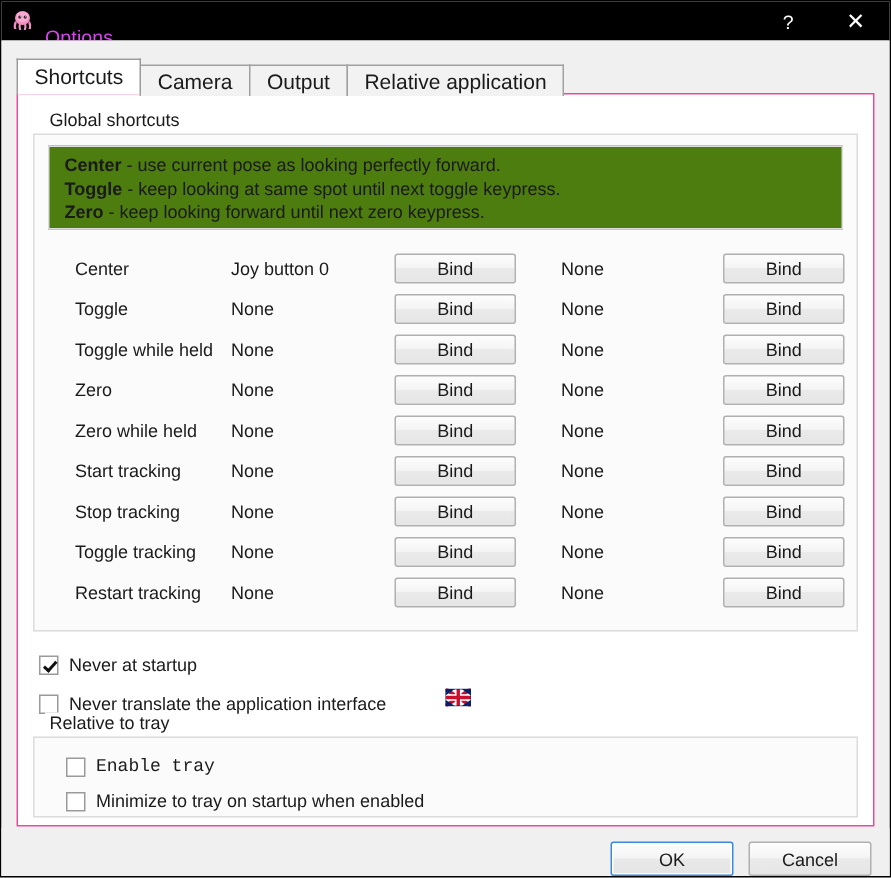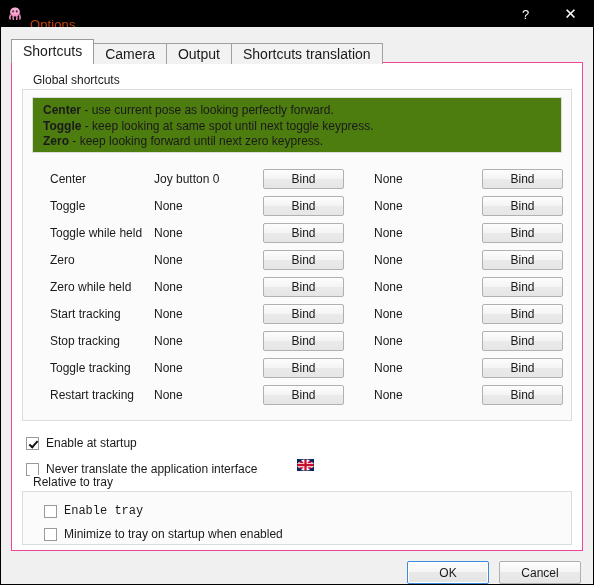--- a/index.html
+++ b/index.html
@@ -38,21 +38,21 @@
   }
   .titlebar-icon {
     width: 16px;
     height: 16px;
     margin-left: 6px;
     margin-right: 7px;
     flex: 0 0 auto;
     display: block;
   }
   .titlebar-title {
-    color: #c2410c;
+    color: #d946ef;
     font-size: 13px;
     letter-spacing: 0.1px;
     flex: 1 1 auto;
     white-space: nowrap;
     margin-top: 20px;
   }
   .titlebar-buttons {
     display: flex;
     align-items: center;
     height: 26px;
@@ -352,21 +352,21 @@
       <div class="tb-btn close">✕</div>
     </div>
   </div>
 
   <div class="client">
 
     <div class="tabstrip">
       <div class="tab active">Shortcuts</div>
       <div class="tab">Camera</div>
       <div class="tab">Output</div>
-      <div class="tab">Shortcuts translation</div>
+      <div class="tab">Relative application</div>
     </div>
 
     <div class="tabpage">
 
       <div class="groupbox" id="global-shortcuts">
         <div class="gb-frame"></div>
         <div class="gb-title">Global shortcuts</div>
 
         <div class="info-panel">
           <div class="info-line">
@@ -452,21 +452,21 @@
             <div class="btn bind-btn-1">Bind</div>
             <div class="r-bind2">None</div>
             <div class="btn bind-btn-2">Bind</div>
           </div>
 
         </div>
       </div>
 
       <div class="chkrow" id="cb-center-startup">
         <span class="checkbox checked"></span>
-        <span class="chk-label">Enable at startup</span>
+        <span class="chk-label">Never at startup</span>
       </div>
 
       <div class="chkrow" id="cb-never-translate">
         <span class="checkbox"></span>
         <span class="chk-label">Never translate the application interface</span>
       </div>
 
       <svg class="flag" viewBox="0 0 60 40">
         <rect width="60" height="40" fill="#ffffff"></rect>
         <path d="M0,0 L60,40 M60,0 L0,40" stroke="#c8102e" stroke-width="9"></path>

